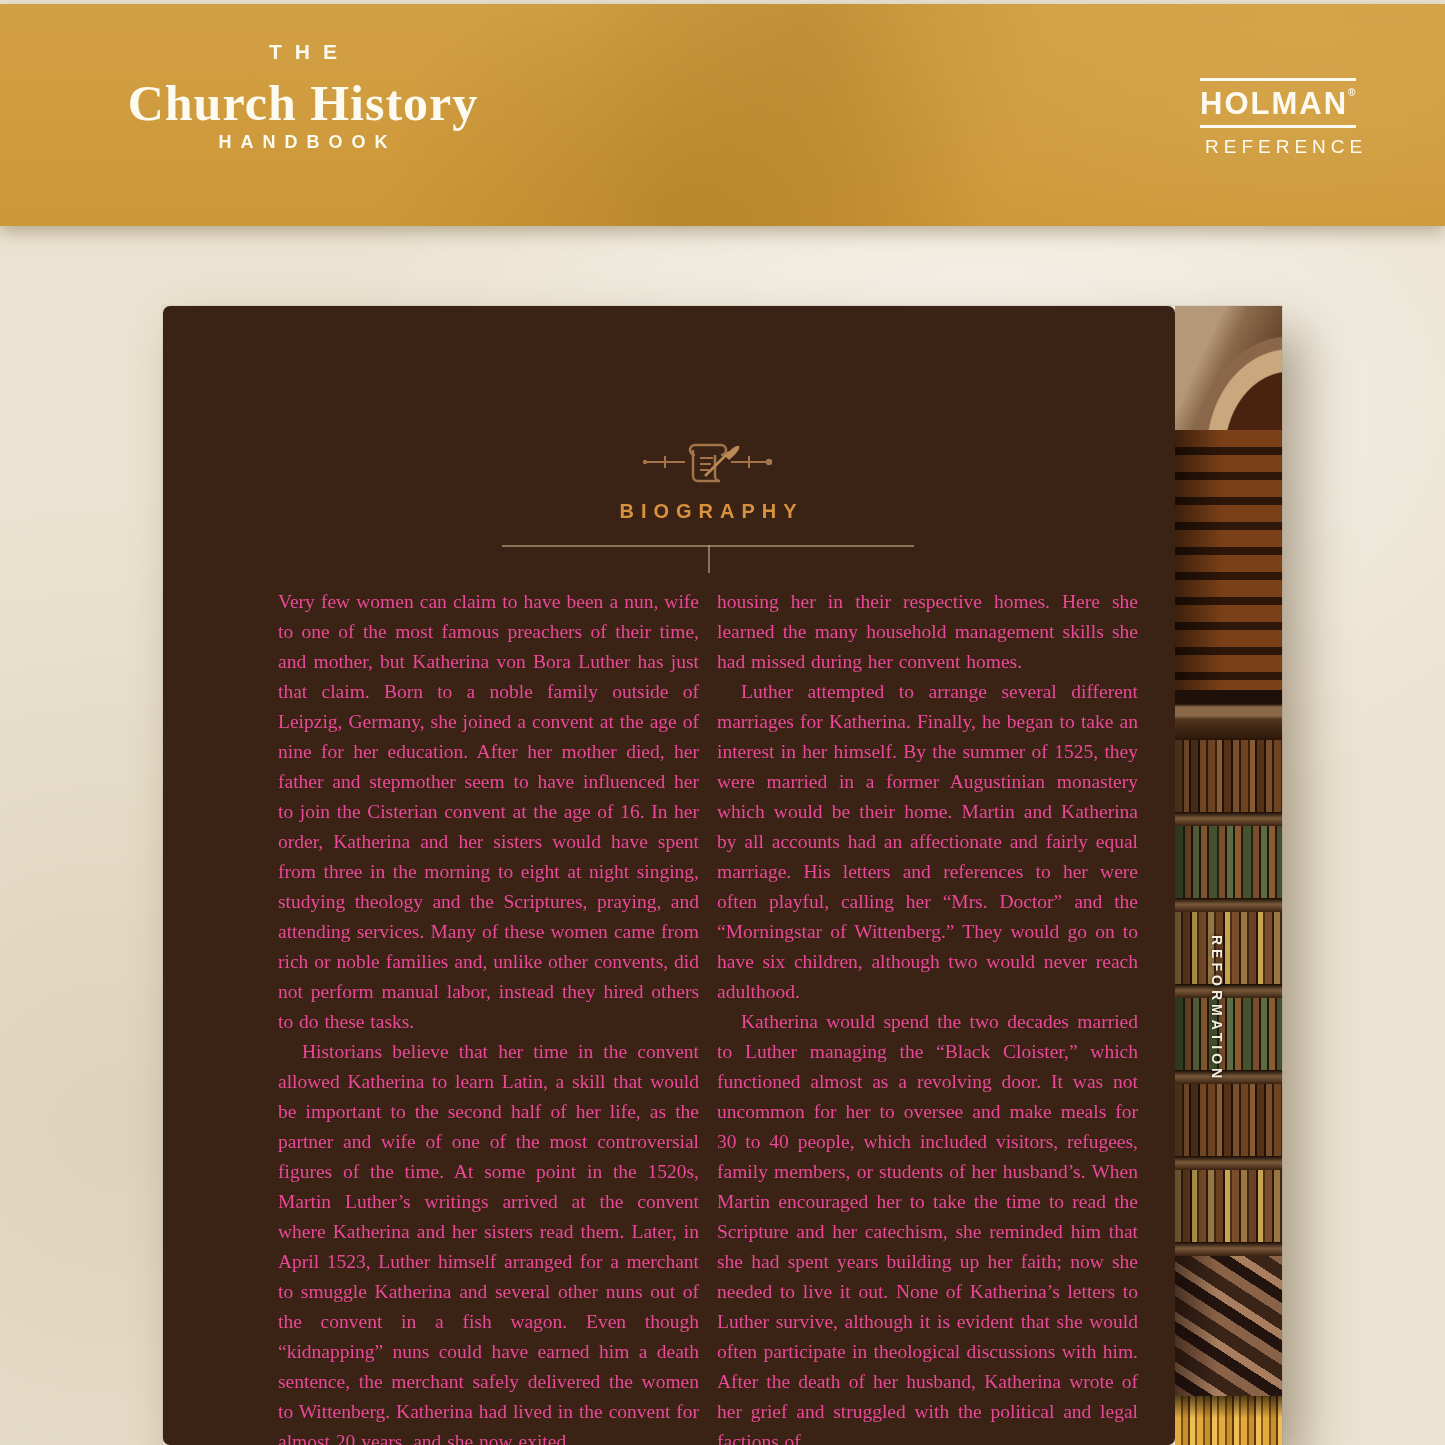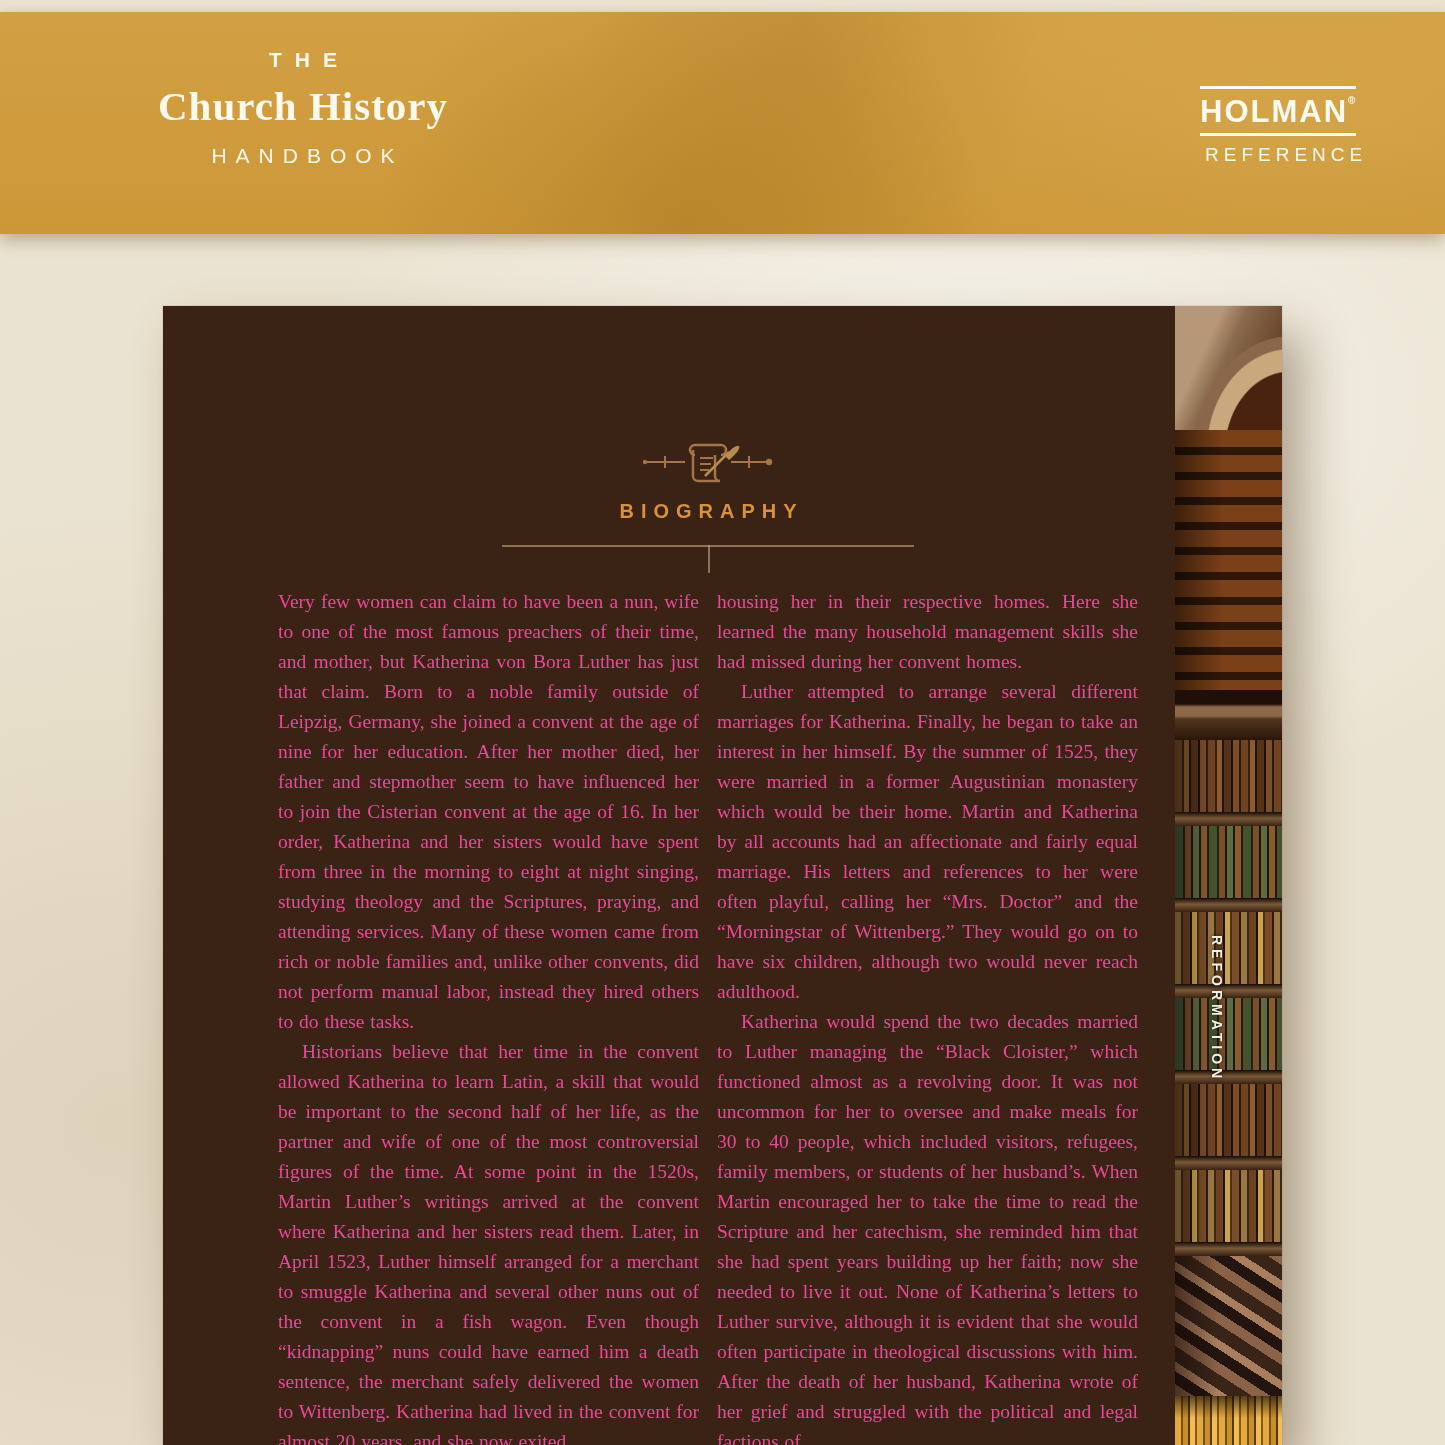--- a/index.html
+++ b/index.html
@@ -8,41 +8,41 @@
     font-family: "Liberation Serif", serif;
     background:
       radial-gradient(1100px 700px at 68% 28%, rgba(255,255,255,.55), transparent 62%),
       radial-gradient(900px 900px at 8% 78%, rgba(186,166,128,.28), transparent 70%),
       #ebe3d1;
     position: relative;
   }
 
   
   .banner {
-    position: absolute; left: 0; top: 12px; width: 1445px; height: 222px;
+    position: absolute; left: 0; top: 4px; width: 1445px; height: 222px;
     background:
       radial-gradient(430px 420px at 47% 95%, rgba(146,102,20,.30), transparent 70%),
       radial-gradient(320px 520px at 56% 5%, rgba(146,102,20,.22), transparent 72%),
       radial-gradient(700px 300px at 90% 50%, rgba(255,230,170,.10), transparent 70%),
       linear-gradient(180deg, #d2a044, #cc9737);
     box-shadow: 0 6px 16px rgba(96,76,38,.38);
     z-index: 5;
   }
   .brand { position: absolute; left: 108px; top: 36px; width: 390px; text-align: center; color: #fdfaf0; }
   .brand-the {
     font-family: "Liberation Sans", sans-serif; font-weight: bold;
     font-size: 21px; letter-spacing: 13px; text-indent: 13px;
   }
   .brand-main {
     font-family: "Liberation Serif", serif; font-weight: bold;
-    font-size: 41px; letter-spacing: 1px; margin-top: 10px; white-space: nowrap;
+    font-size: 50px; letter-spacing: 1px; margin-top: 10px; white-space: nowrap;
   }
   .brand-handbook {
-    font-family: "Liberation Sans", sans-serif; font-weight: normal;
-    font-size: 21px; letter-spacing: 9px; text-indent: 9px; margin-top: 14px;
+    font-family: "Liberation Sans", sans-serif; font-weight: bold;
+    font-size: 18px; letter-spacing: 9px; text-indent: 9px; margin-top: 0;
   }
   .holman { position: absolute; left: 1200px; top: 74px; width: 156px; text-align: left; color: #fdfaf0; }
   .holman-rule { height: 3px; background: #fdfaf0; }
   .holman-name {
     font-family: "Liberation Sans", sans-serif; font-weight: bold;
     font-size: 31px; letter-spacing: 2px; line-height: 1; padding: 7px 0 6px 0; white-space: nowrap;
   }
   .holman-name sup { font-size: 10px; vertical-align: top; line-height: 1; }
   .holman-sub {
     font-family: "Liberation Sans", sans-serif;
@@ -50,21 +50,21 @@
   }
 
   
   .book-wrap {
     position: absolute; left: 163px; top: 306px; width: 1119px; height: 1139px;
     box-shadow: 20px 26px 46px rgba(92,72,42,.45), 0 0 0 1px rgba(60,40,20,.08);
     display: flex; z-index: 4;
   }
   .page {
     width: 1012px; height: 1139px; background: #3a2315; color: #ece0cd;
-    padding: 130px 37px 0 115px; position: relative; overflow: hidden;
+    padding: 130px 37px 0 115px; position: relative; overflow: hidden; border-radius: 7px;
   }
 
   .emblem { width: 100%; text-align: center; height: 52px; }
   .emblem svg { height: 52px; width: 134px; }
 
   .bio-label {
     margin-top: 12px; text-align: center;
     font-family: "Liberation Sans", sans-serif; font-weight: bold;
     font-size: 20px; letter-spacing: 7px; text-indent: 7px; color: #d8913c;
   }

